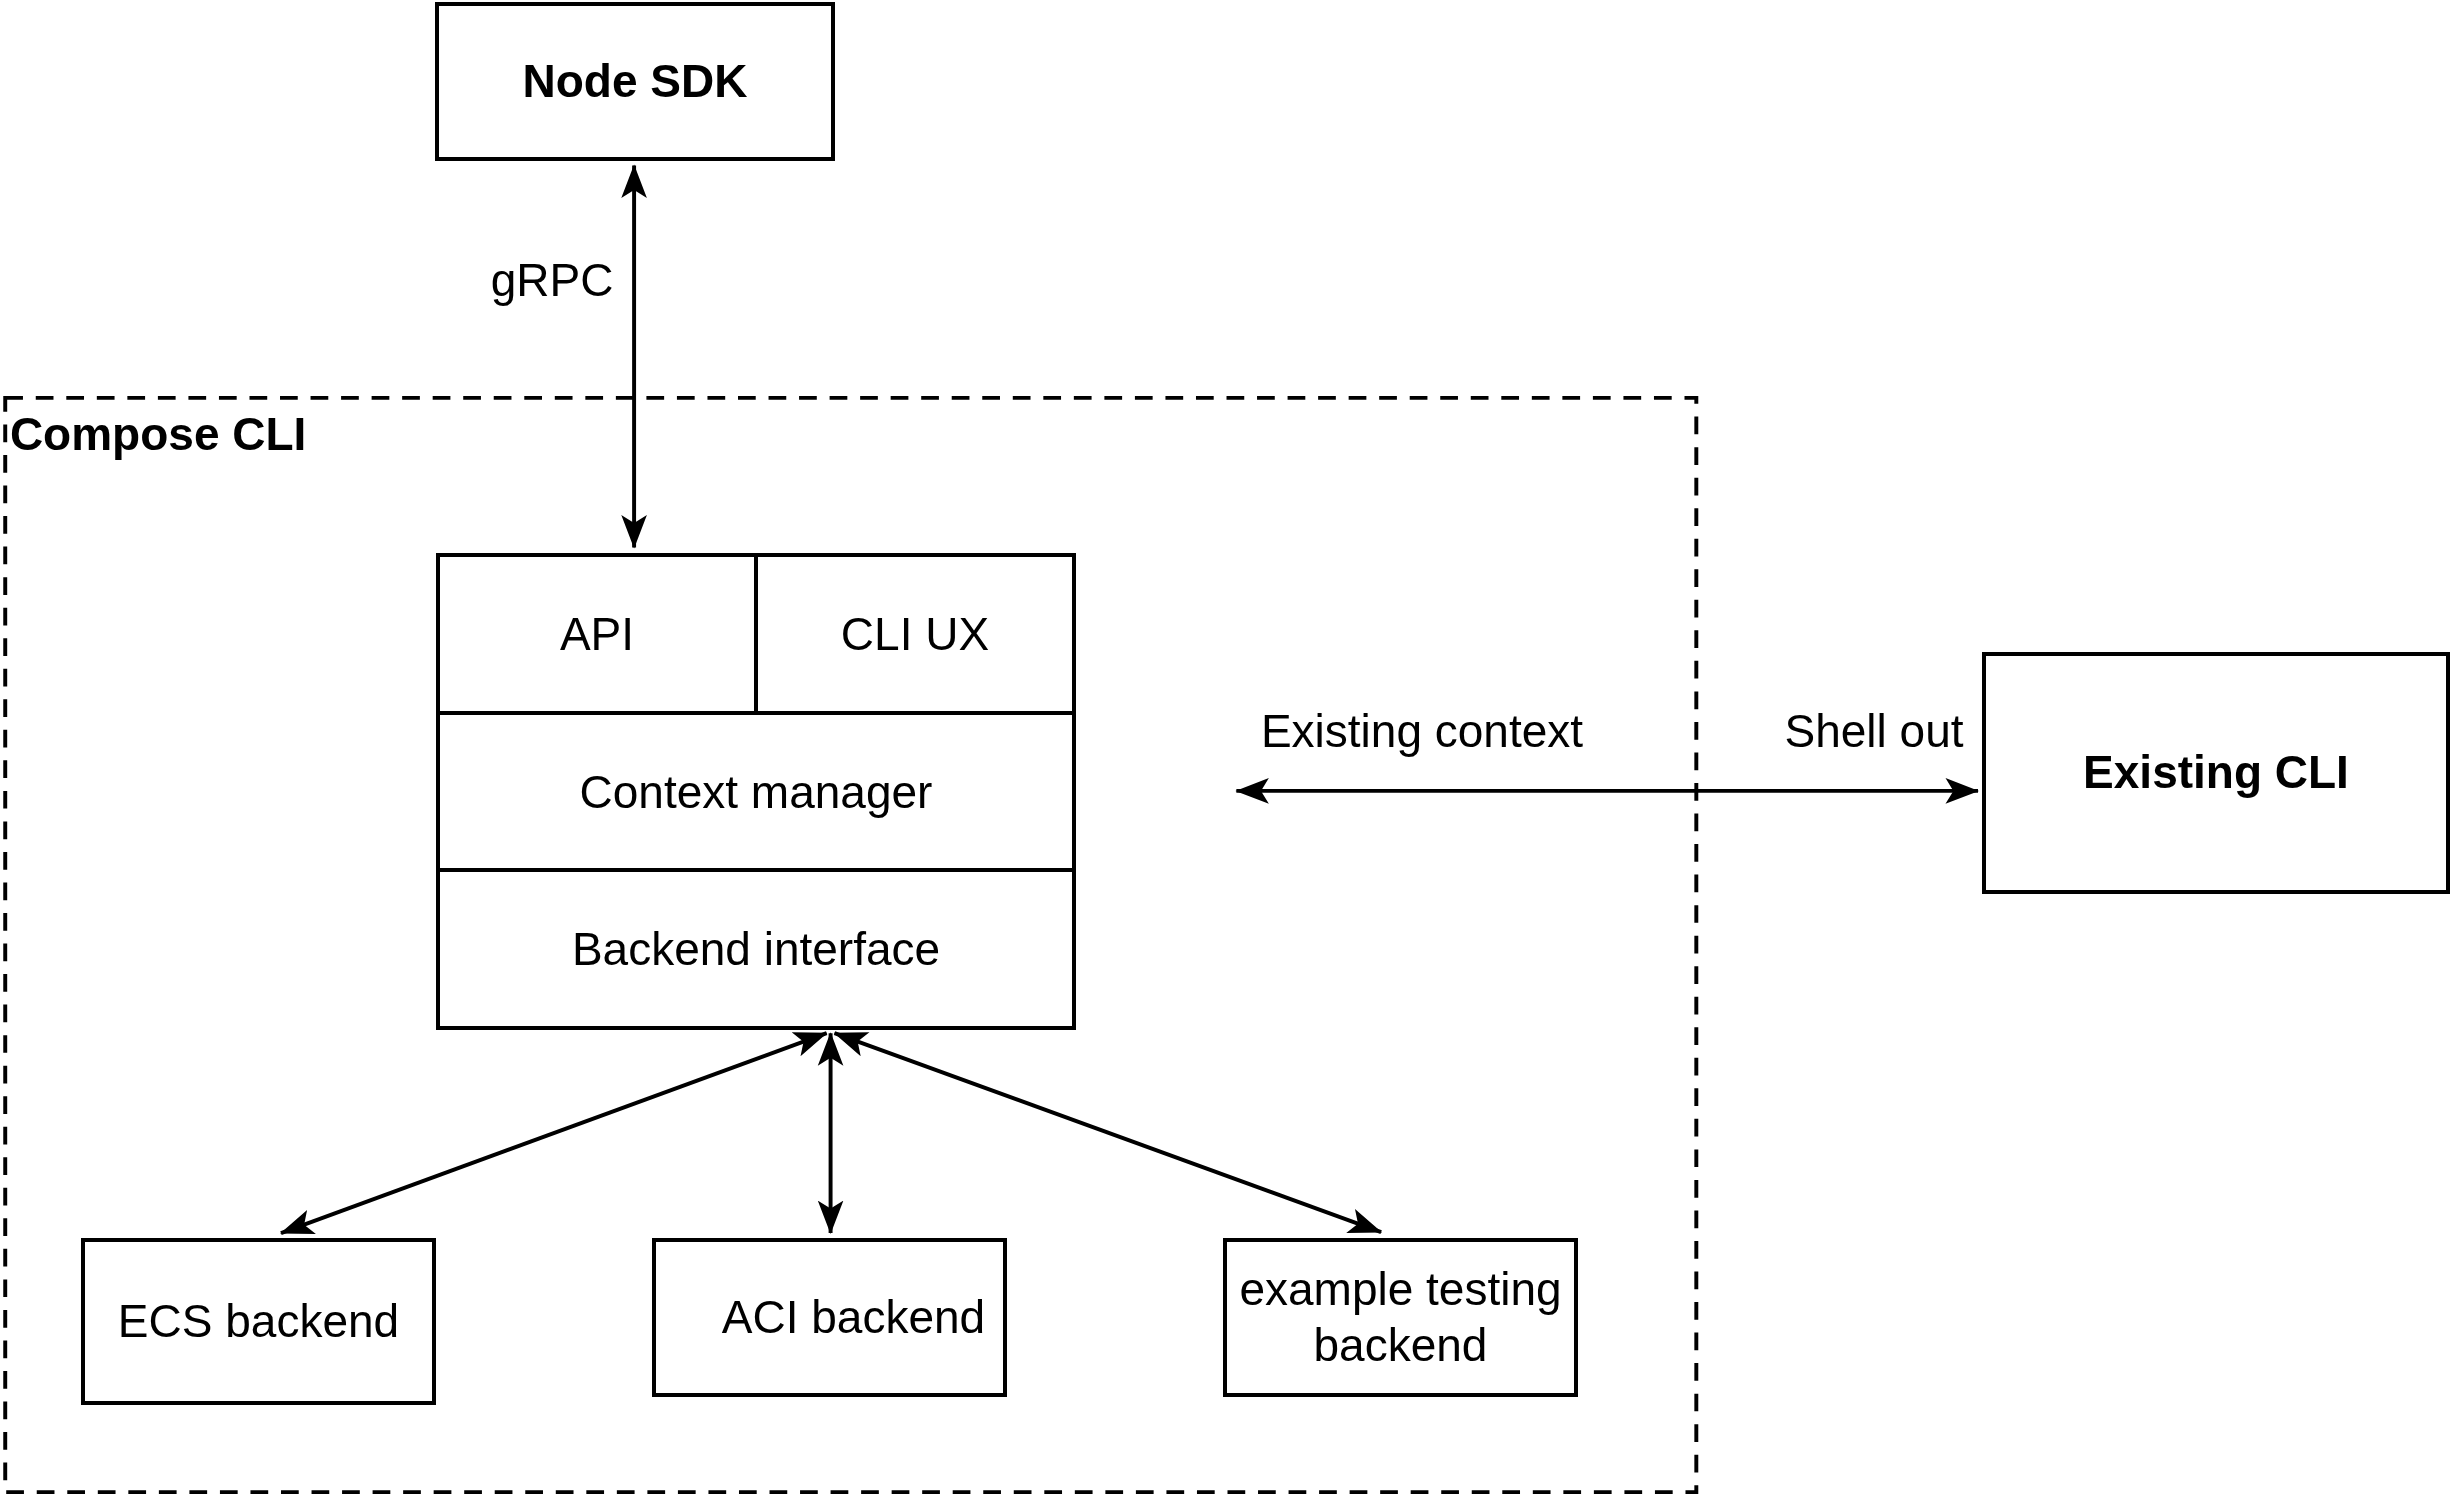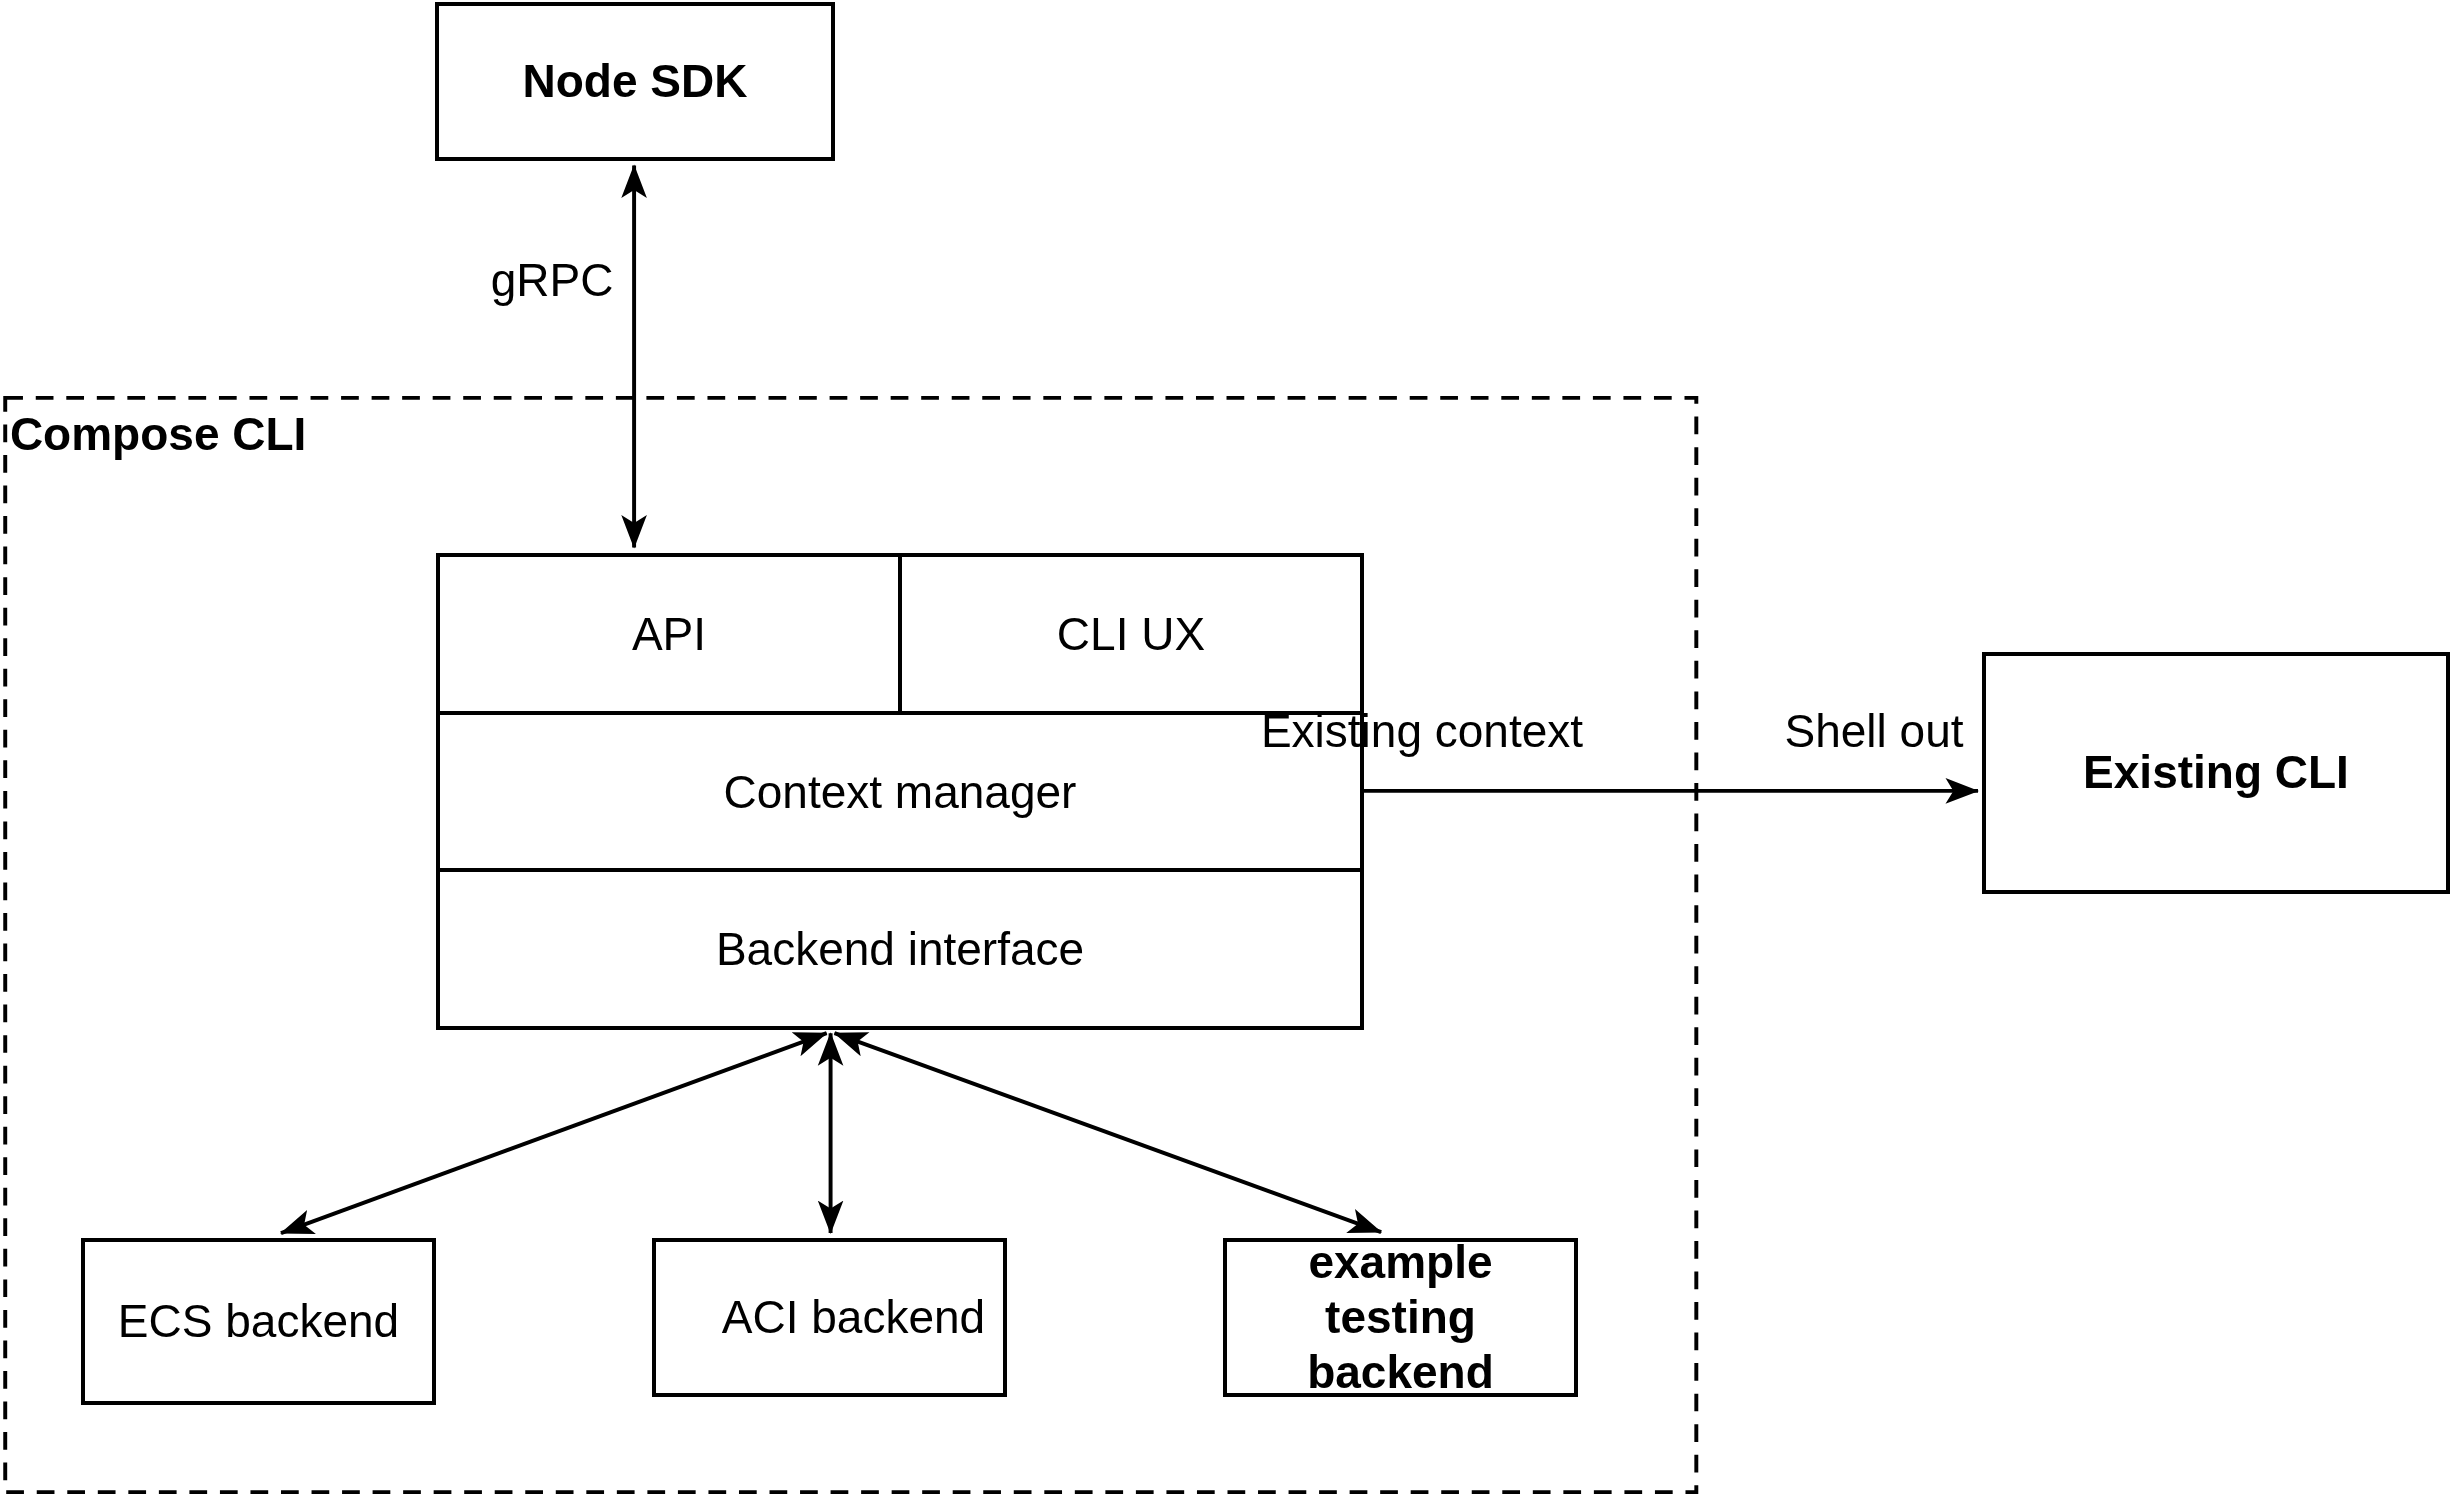--- a/index.html
+++ b/index.html
@@ -58,21 +58,21 @@
     white-space: nowrap;
     line-height: 1.15;
   }
   svg.overlay {
     position: absolute;
     left: 0; top: 0;
     width: 2455px;
     height: 1501px;
     pointer-events: none;
   }
-  .pad-wrap { padding: 0 4px; font-weight: bold; }
+  .pad-wrap { padding: 0 4px; }
 </style>
 </head>
 <body>
 
 <div class="canvas">
 
   <svg class="overlay" viewBox="0 0 2492 1524">
     <defs>
       <marker id="ae" markerUnits="userSpaceOnUse" markerWidth="36" markerHeight="28" refX="33" refY="14" orient="auto">
         <path d="M0,1 L34,14 L0,27 L8,14 Z" fill="#000000"></path>
@@ -96,21 +96,21 @@
   </svg>
 
   <div class="box bold" style="left:435px; top:2px; width:400px; height:159px;">
     <span>Node SDK</span>
   </div>
 
   <div class="edge-label" style="left:552px; top:254px;">gRPC</div>
 
   <div class="group-label" style="left:9.9px; top:408px;">Compose CLI</div>
 
-  <div class="stack" style="left:436px; top:553px; width:928px; height:477px;">
+  <div class="stack" style="left:436px; top:553px; width:640px; height:477px;">
     <div class="row">
       <div class="cell">
         <span>API</span>
       </div>
       <div class="cell">
         <span>CLI UX</span>
       </div>
     </div>
     <div class="row">
       <div class="cell">

